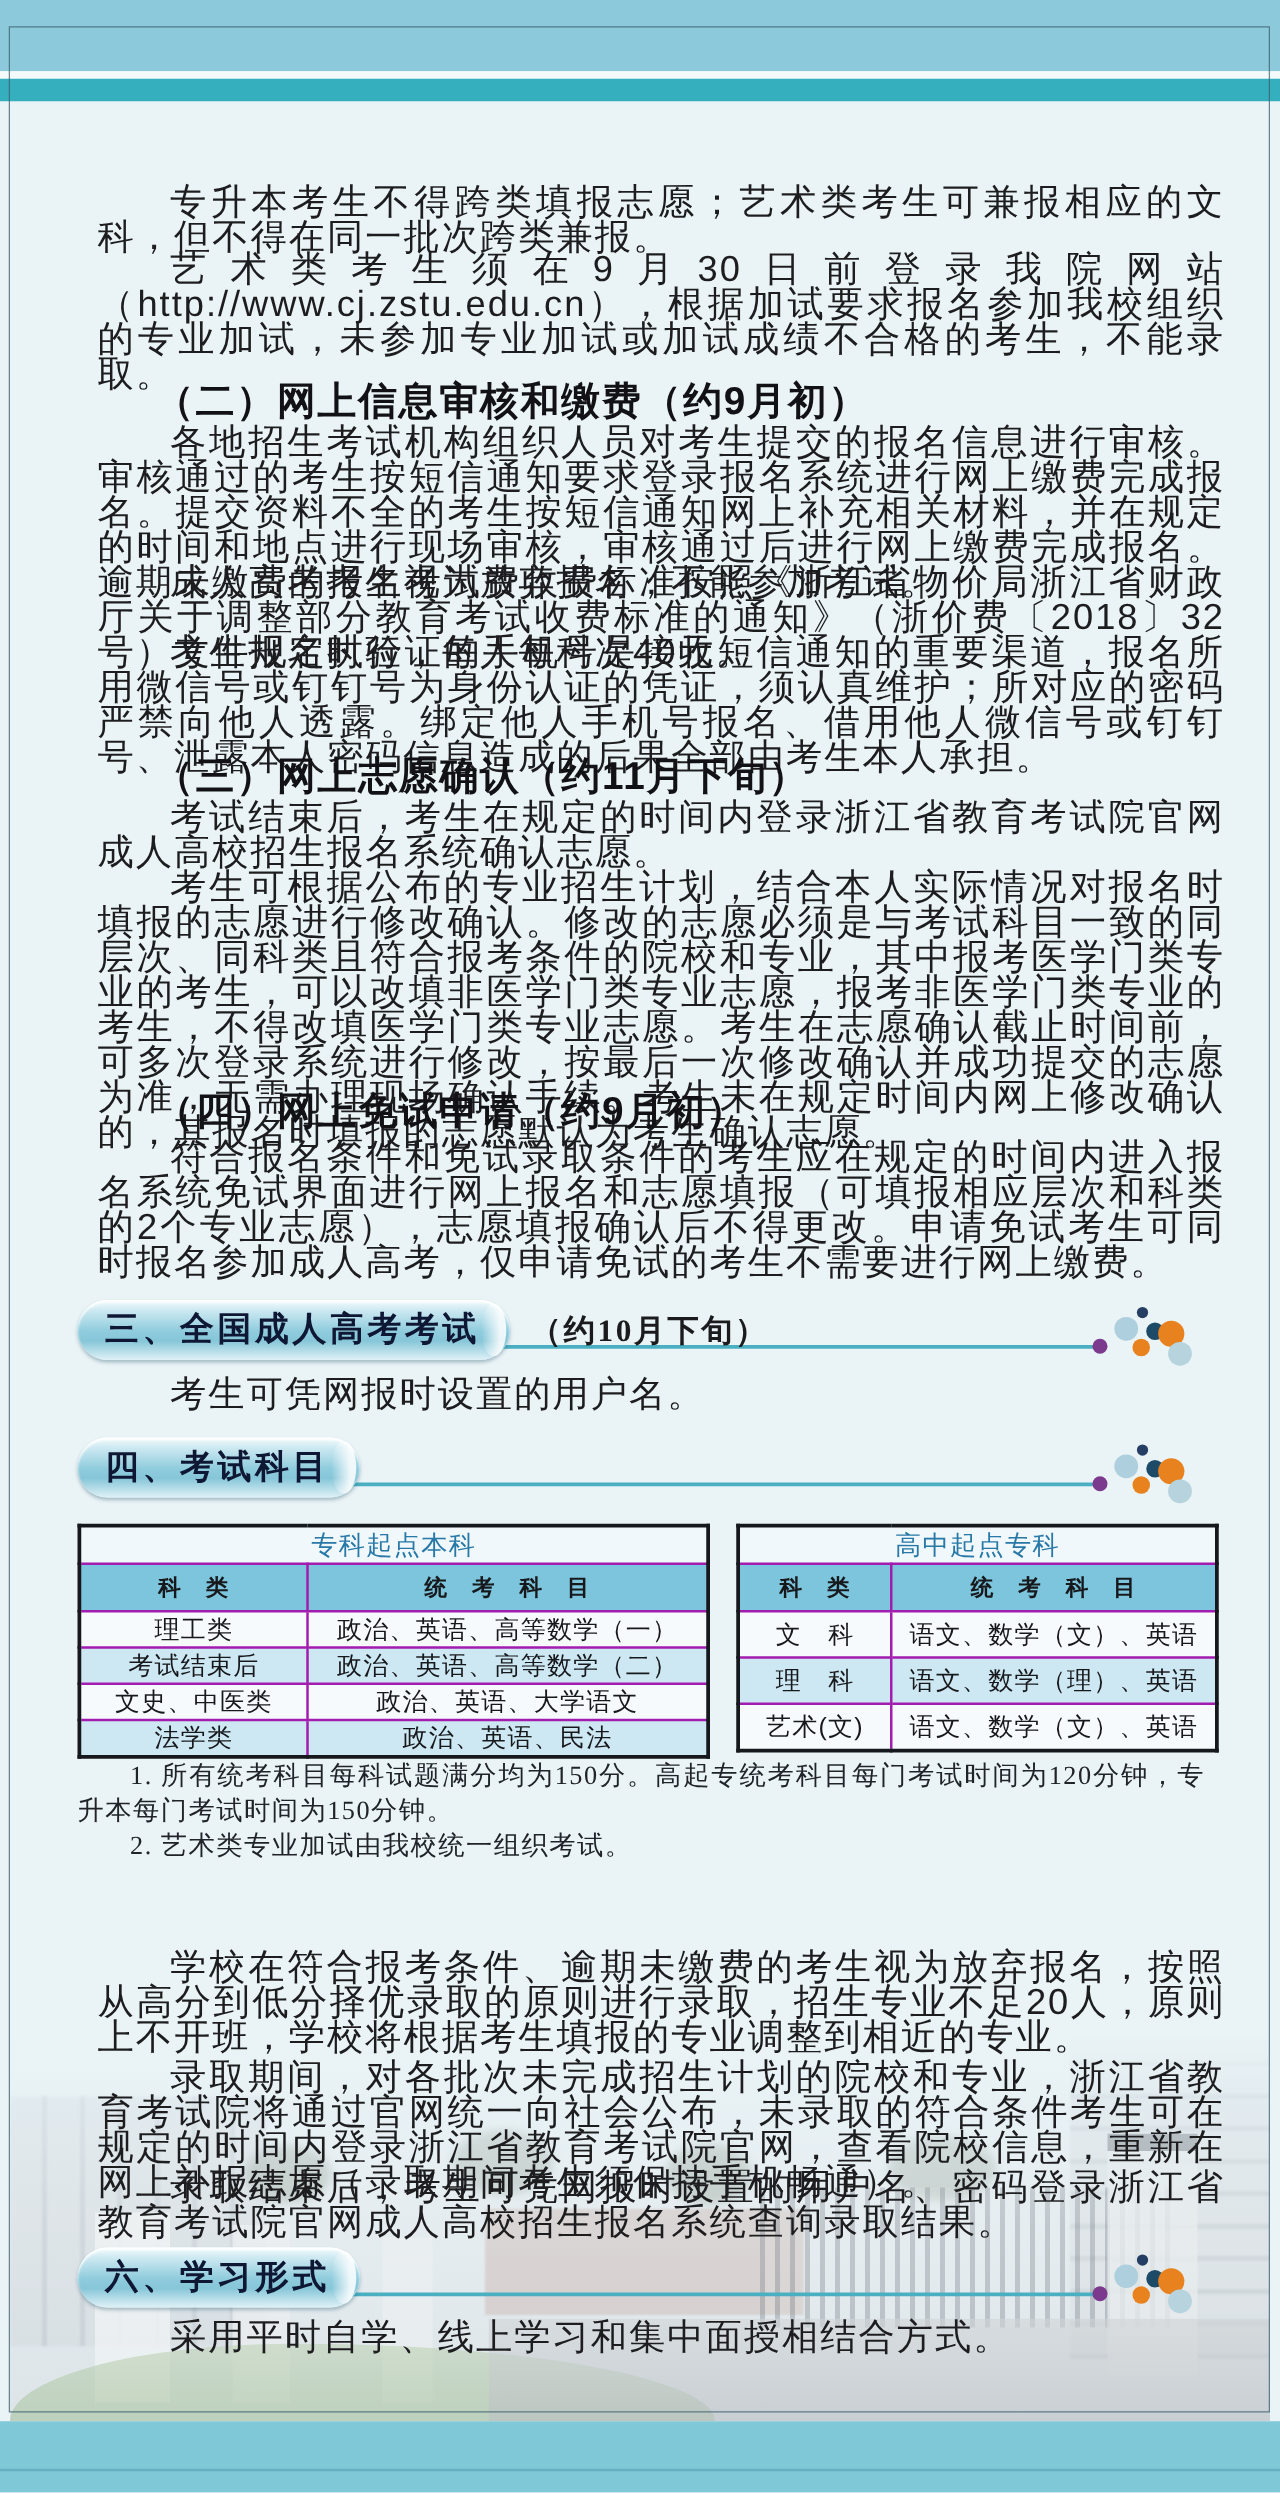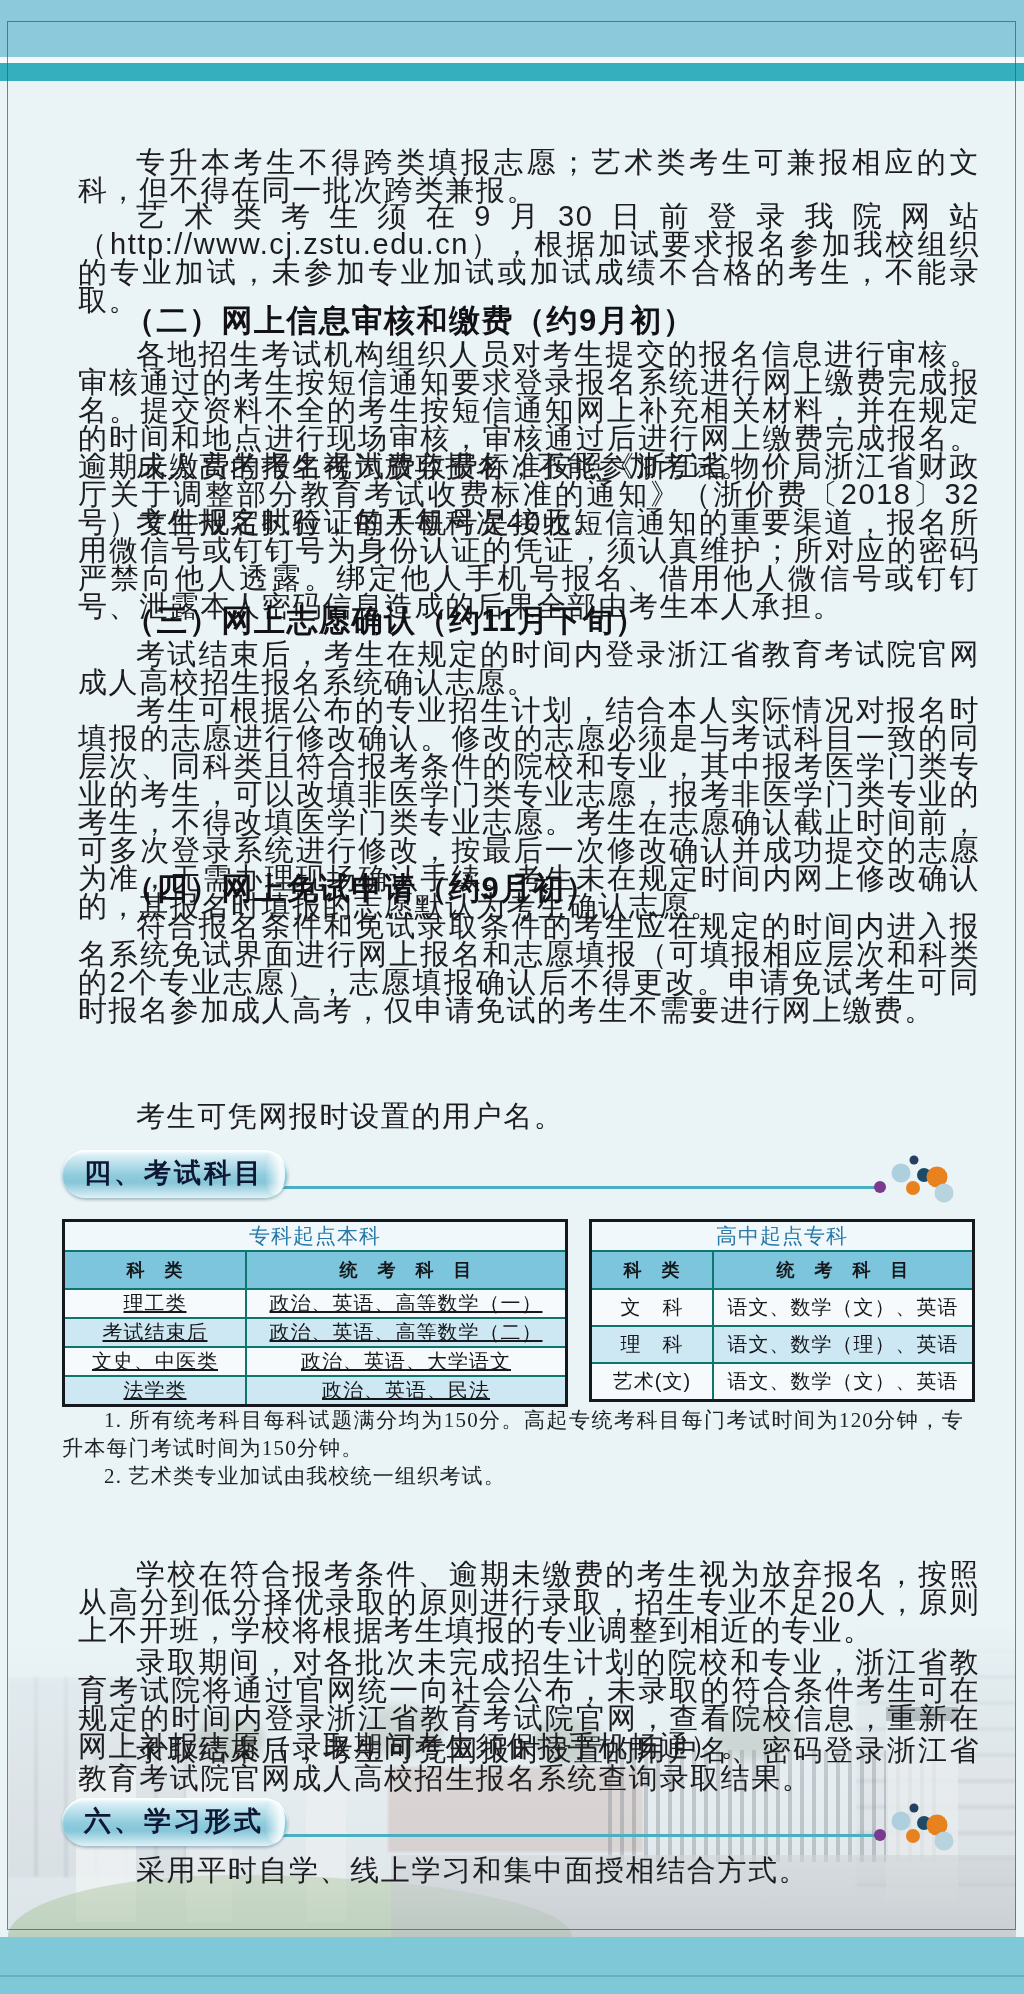--- a/index.html
+++ b/index.html
@@ -29,25 +29,25 @@
   .pill{position:relative;display:inline-flex;align-items:center;height:46px;padding:0 24px 2px 22px;border-radius:24px;
         background:linear-gradient(180deg,#f5fcfd 0%,#cfeaf2 16%,#8fccdd 52%,#86c6d8 68%,#dff1f7 100%);
         box-shadow:0 2px 3px rgba(35,85,105,.35), inset 0 2px 2px rgba(255,255,255,.95);
         font-weight:bold;font-size:27px;color:var(--pill_text,#0e1733);letter-spacing:3px;white-space:nowrap;}
   .pill::after{content:"";position:absolute;right:3px;top:3px;bottom:3px;width:20px;border-radius:50%;
         background:linear-gradient(90deg,rgba(255,255,255,0) 0%,rgba(255,255,255,.85) 75%);}
   .sec-date{font-size:25px;font-weight:bold;color:#1b1b1d;letter-spacing:2px;white-space:nowrap;
         font-family:"Liberation Serif","DejaVu Serif",serif;}
   
   .tbl{position:absolute;border-collapse:collapse;background:#f6fafc;z-index:5;border:3px solid #15181c;}
-  .tbl td{border:2px solid #0f766e;text-align:center;font-size:20px;color:#17181c;letter-spacing:1px;padding:0 4px;}
+  .tbl td{border:2px solid #a21caf;text-align:center;font-size:20px;color:#17181c;letter-spacing:1px;padding:0 4px;}
   .tbl .t-title td{height:27px;background:#f1f8fb;color:var(--table_title_text,#2878a8);font-size:21px;letter-spacing:1px;border-bottom-width:2px;}
   .tbl .t-head td{height:36px;background:var(--table_header_bg,#7cc5dc);font-weight:bold;font-size:18px;}
   .tbl-left{left:62px;top:1219px;width:506px;}
-  .tbl-left .t-body td{height:26px;text-decoration:underline;}
+  .tbl-left .t-body td{height:26px;}
   .tbl-right{left:589px;top:1219px;width:386px;}
   .tbl-right .t-body td{height:35px;}
   .alt td{background:var(--table_alt_row_bg,#cde8f3);}
   
   .photo{position:absolute;left:8px;right:8px;top:1622px;height:315px;z-index:1;overflow:hidden;}
   .photo div{position:absolute;}
   .ph-sky{inset:0;background:linear-gradient(180deg,rgba(210,222,229,0) 0%,rgba(203,214,222,.45) 45%,rgba(196,206,213,.55) 100%);}
   .ph-bldg-l{left:0;top:55px;width:205px;height:200px;opacity:.45;filter:blur(1px);
       background:repeating-linear-gradient(90deg,#c6cdd3 0 26px,#9fa8b0 26px 30px),linear-gradient(#c6cdd3,#c6cdd3);}
   .ph-bldg-r{right:0;top:5px;width:160px;height:260px;opacity:.5;filter:blur(1px);
@@ -101,20 +101,38 @@
   <div class="para" style="top:452px">成人高考报名考试费收费标准按照《浙江省物价局浙江省财政厅关于调整部分教育考试收费标准的通知》（浙价费〔2018〕32号）文件规定执行，每人每科次40元。</div>
   <div class="para" style="top:508px">考生报名时验证的手机号是接收短信通知的重要渠道，报名所用微信号或钉钉号为身份认证的凭证，须认真维护；所对应的密码严禁向他人透露。绑定他人手机号报名、借用他人微信号或钉钉号、泄露本人密码信息造成的后果全部由考生本人承担。</div>
 
   <div class="subhead" style="top:600px">（三）网上志愿确认（约11月下旬）</div>
   <div class="para" style="top:640px">考试结束后，考生在规定的时间内登录浙江省教育考试院官网成人高校招生报名系统确认志愿。</div>
   <div class="para" style="top:696px">考生可根据公布的专业招生计划，结合本人实际情况对报名时填报的志愿进行修改确认。修改的志愿必须是与考试科目一致的同层次、同科类且符合报考条件的院校和专业，其中报考医学门类专业的考生，可以改填非医学门类专业志愿，报考非医学门类专业的考生，不得改填医学门类专业志愿。考生在志愿确认截止时间前，可多次登录系统进行修改，按最后一次修改确认并成功提交的志愿为准，无需办理现场确认手续。考生未在规定时间内网上修改确认的，其报名时填报的志愿默认为考生确认志愿。</div>
 
   <div class="subhead" style="top:868px">（四）网上免试申请（约9月初）</div>
   <div class="para" style="top:912px">符合报名条件和免试录取条件的考生应在规定的时间内进入报名系统免试界面进行网上报名和志愿填报（可填报相应层次和科类的2个专业志愿），志愿填报确认后不得更改。申请免试考生可同时报名参加成人高考，仅申请免试的考生不需要进行网上缴费。</div>
 
+  <div class="sec-head" style="top:1040px">
+    <div class="sec-rule"></div>
+    <div class="sec-dot"></div>
+    <svg class="sec-dots" width="80" height="52" viewBox="0 0 80 52">
+      <circle cx="13" cy="18" r="9.5" fill="#aecfdd"></circle>
+        <circle cx="26" cy="5" r="4.5" fill="#243f63"></circle>
+      <circle cx="36" cy="20" r="7" fill="#1d4a66"></circle>
+        <circle cx="49" cy="22" r="10.5" fill="#e8821e"></circle>
+      <circle cx="25" cy="33" r="7" fill="#e8821e"></circle>
+        <circle cx="56" cy="38" r="9.5" fill="#b6d3de"></circle>
+    </svg>
+    <div class="sec-row">
+      <span class="pill">
+          <span>三、全国成人高考考试</span>
+        </span>
+      <span class="sec-date">（约10月下旬）</span>
+    </div>
+  </div>
   <div class="para" style="top:1102px">考生可凭网报时设置的用户名。</div>
 
   <div class="sec-head" style="top:1150px">
     <div class="sec-rule"></div>
     <div class="sec-dot"></div>
     <svg class="sec-dots" width="80" height="52" viewBox="0 0 80 52">
       <circle cx="13" cy="18" r="9.5" fill="#aecfdd"></circle>
         <circle cx="26" cy="5" r="4.5" fill="#243f63"></circle>
       <circle cx="36" cy="20" r="7" fill="#1d4a66"></circle>
         <circle cx="49" cy="22" r="10.5" fill="#e8821e"></circle>

